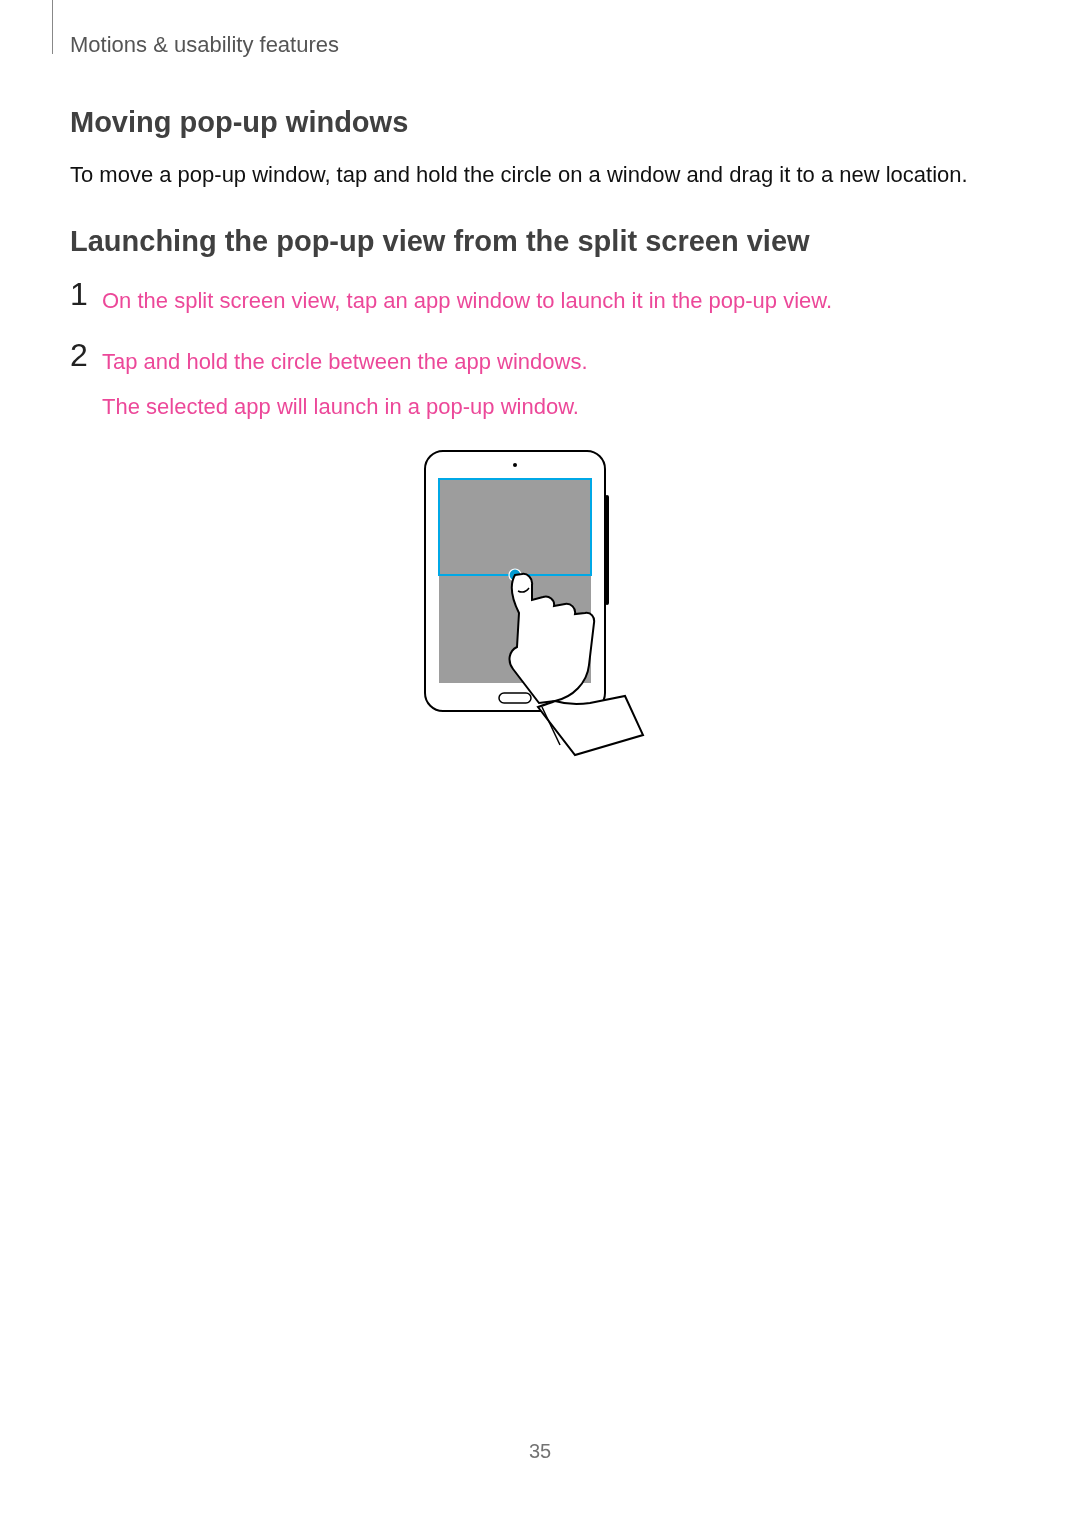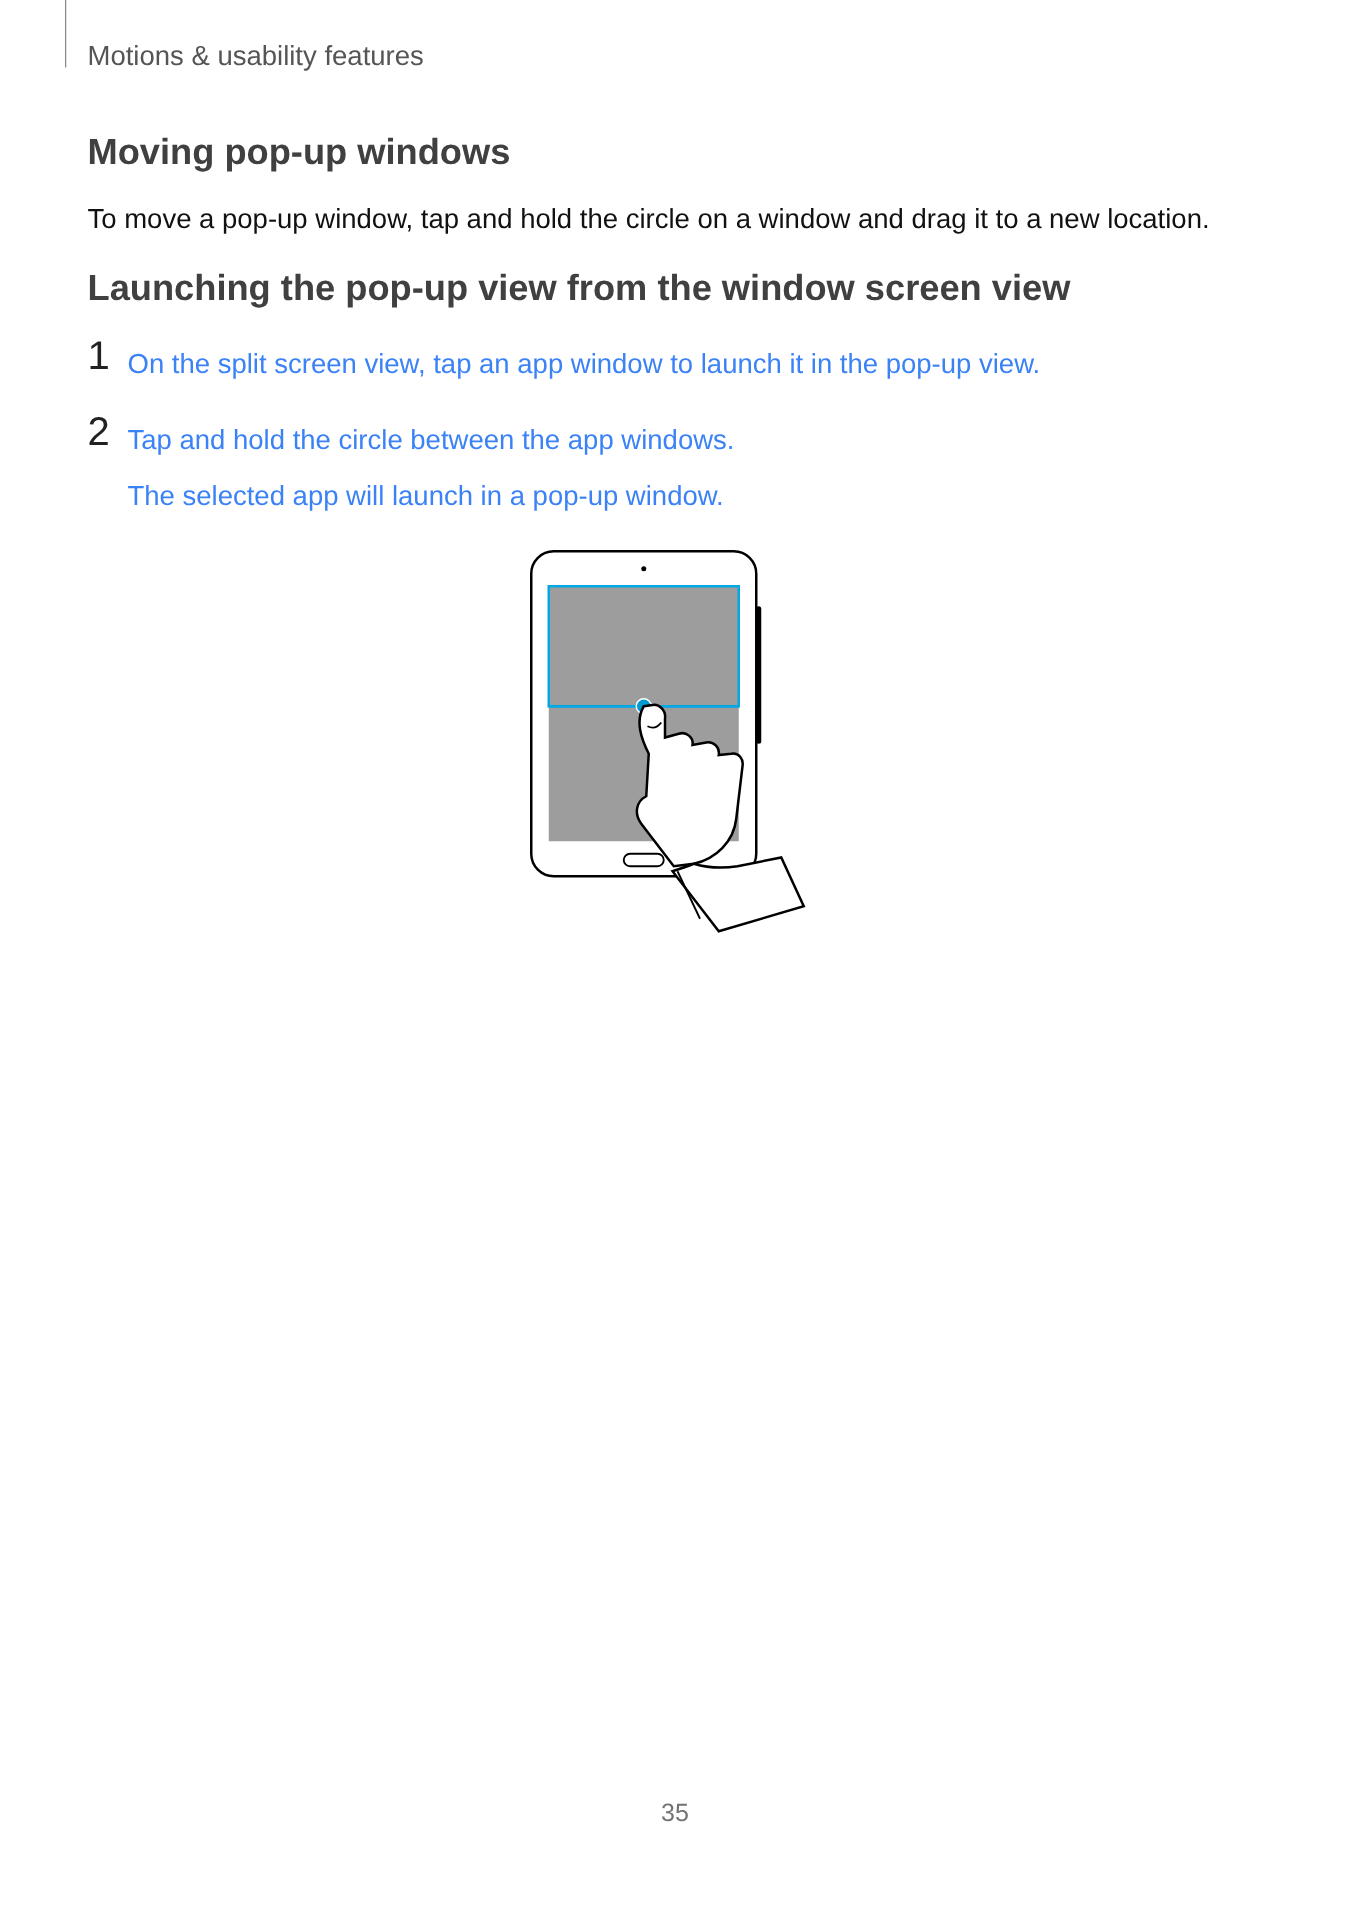--- a/index.html
+++ b/index.html
@@ -45,21 +45,21 @@
     }
     .heading2 {
       font-size: 29px;
       font-weight: 700;
       margin-bottom: 20px;
       color: #404040;
     }
     .body-text {
       font-size: 22px;
       line-height: 1.45;
-      margin-bottom: 24px;
+      margin-bottom: 34px;
       color: #111;
       font-weight: 400;
     }
     .numbered-list {
       margin-top: 10px;
     }
     .numbered-item {
       display: flex;
       align-items: flex-start;
       margin-bottom: 22px;
@@ -71,21 +71,21 @@
       width: 32px;
       flex-shrink: 0;
       line-height: 1;
       font-family: "Myriad Pro", "Segoe UI Light", sans-serif;
     }
     .numbered-item .item-body {
       flex: 1;
       font-size: 22px;
       line-height: 1.5;
       padding-top: 6px;
-      color: #3b82f6;
+      color: #ec4899;
     }
     .numbered-item .item-body .line2 {
       display: block;
       margin-top: 12px;
     }
     .illustration {
       margin-top: 20px;
       text-align: center;
     }
     .illustration svg {
@@ -106,21 +106,21 @@
 
 <div class="page-container">
   <div class="left-margin-line"></div>
   <div class="section-header">Motions &amp; usability features</div>
 
   <div class="content">
 
     <div class="heading2">Moving pop-up windows</div>
     <div class="body-text">To move a pop-up window, tap and hold the circle on a window and drag it to a new location.</div>
 
-    <div class="heading2">Launching the pop-up view from the window screen view</div>
+    <div class="heading2">Launching the pop-up view from the split screen view</div>
 
     <div class="numbered-list">
       <div class="numbered-item">
         <div class="num">1</div>
         <div class="item-body">On the split screen view, tap an app window to launch it in the pop-up view.</div>
       </div>
       <div class="numbered-item">
         <div class="num">2</div>
         <div class="item-body">
           <span>Tap and hold the circle between the app windows.</span>

